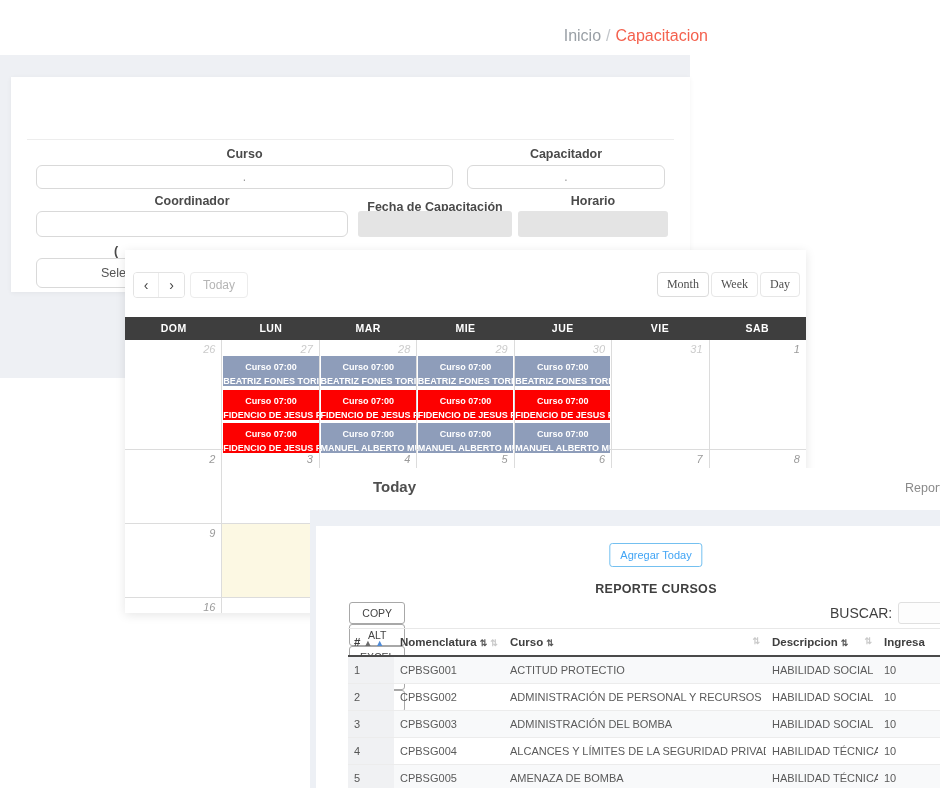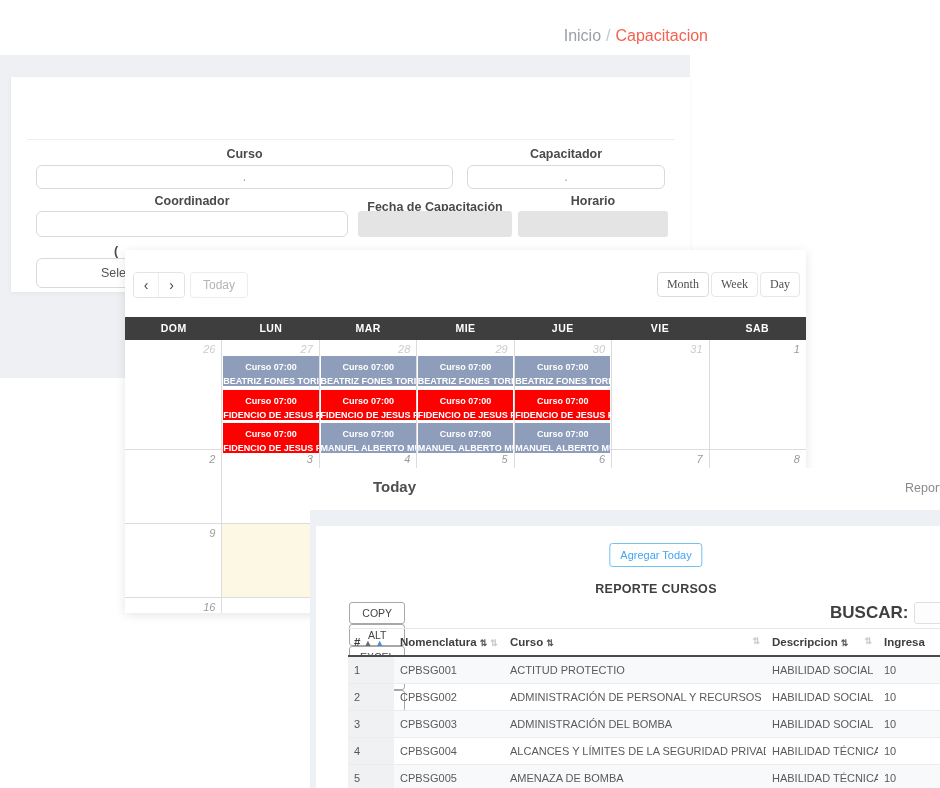--- a/index.html
+++ b/index.html
@@ -84,21 +84,21 @@
   .cursos-card{position:absolute;left:6px;top:16px;width:680px;height:262px;background:#fff;}
   .agregar-btn{position:absolute;top:17px;left:50%;transform:translateX(-50%);background:#fff;
                border:1px solid #74c0f0;border-radius:3px;color:#42a5f5;font-size:11px;
                padding:5px 10px;font-family:inherit;}
   .reporte-title{position:absolute;top:56px;left:0;width:680px;text-align:center;font-size:12.5px;
                  font-weight:bold;color:#3f3f3f;letter-spacing:.3px;}
   .export-row{position:absolute;top:76px;left:33px;display:flex;flex-direction:column;}
   .export-btn{margin-right:6px;background:#fff;border:1px solid #a8a8a8;border-radius:3px;
               color:#444;font-size:10.5px;padding:4px 10px;font-family:inherit;}
   .buscar-wrap{position:absolute;top:76px;left:494px;display:flex;align-items:center;}
-  .buscar-label{font-size:17px;font-weight:bold;color:#3f3f3f;margin-right:6px;padding-left:20px;}
+  .buscar-label{font-size:14px;font-weight:normal;color:#3f3f3f;margin-right:6px;padding-left:20px;}
   .buscar-input{width:133px;height:22px;border:1px solid #e0e0e0;border-radius:3px;background:#fdfdfd;
                 outline:none;box-sizing:border-box;font-family:inherit;}
   .courses-table{position:absolute;top:102px;left:32px;width:640px;border-collapse:collapse;
                  table-layout:fixed;font-size:11px;}
   .courses-table th{border-top:1px solid #e8e8e8;border-bottom:2px solid #4a4a4a;height:26px;
                     text-align:left;font-size:11.5px;color:#3f3f3f;padding:0 6px;position:relative;
                     white-space:nowrap;cursor:pointer;}
   .sort-icon{font-size:9px;margin-left:3px;}
   .sort-icon.far{position:absolute;right:6px;top:7px;}
   .courses-table td{height:26px;color:#5a5a5a;padding:0 6px;border-bottom:1px solid #ececec;

